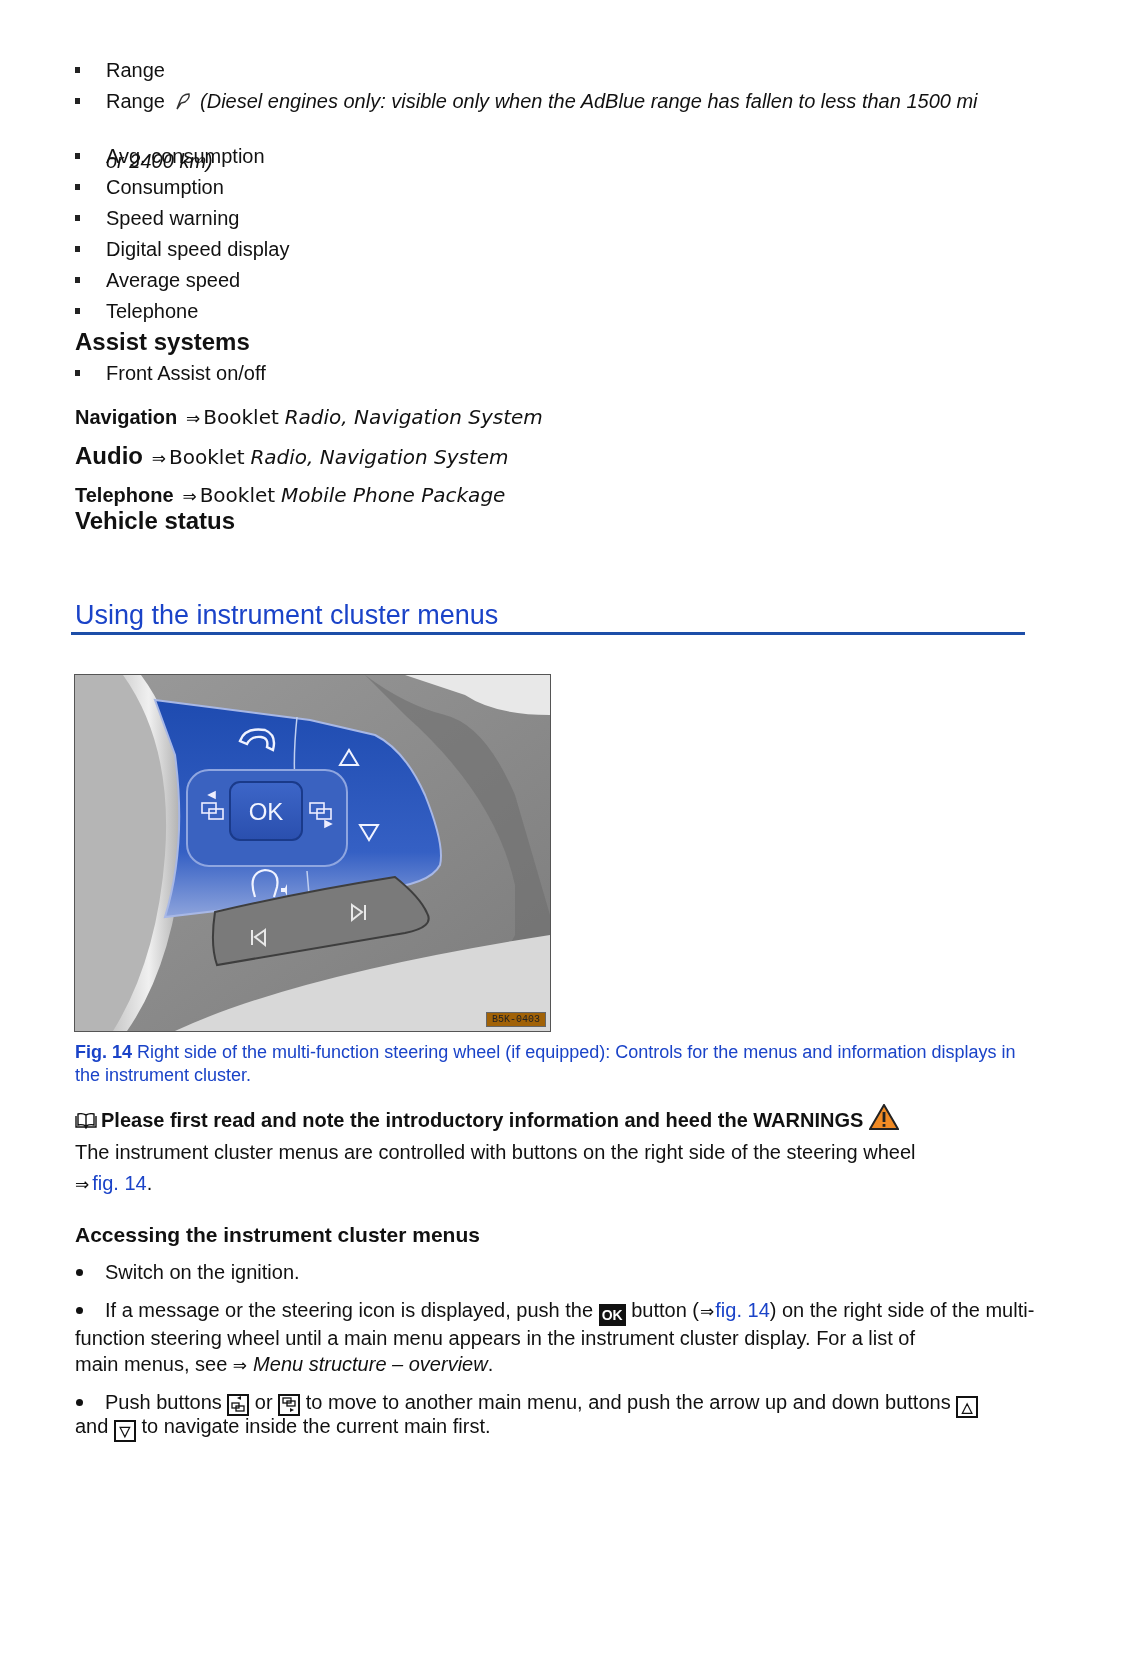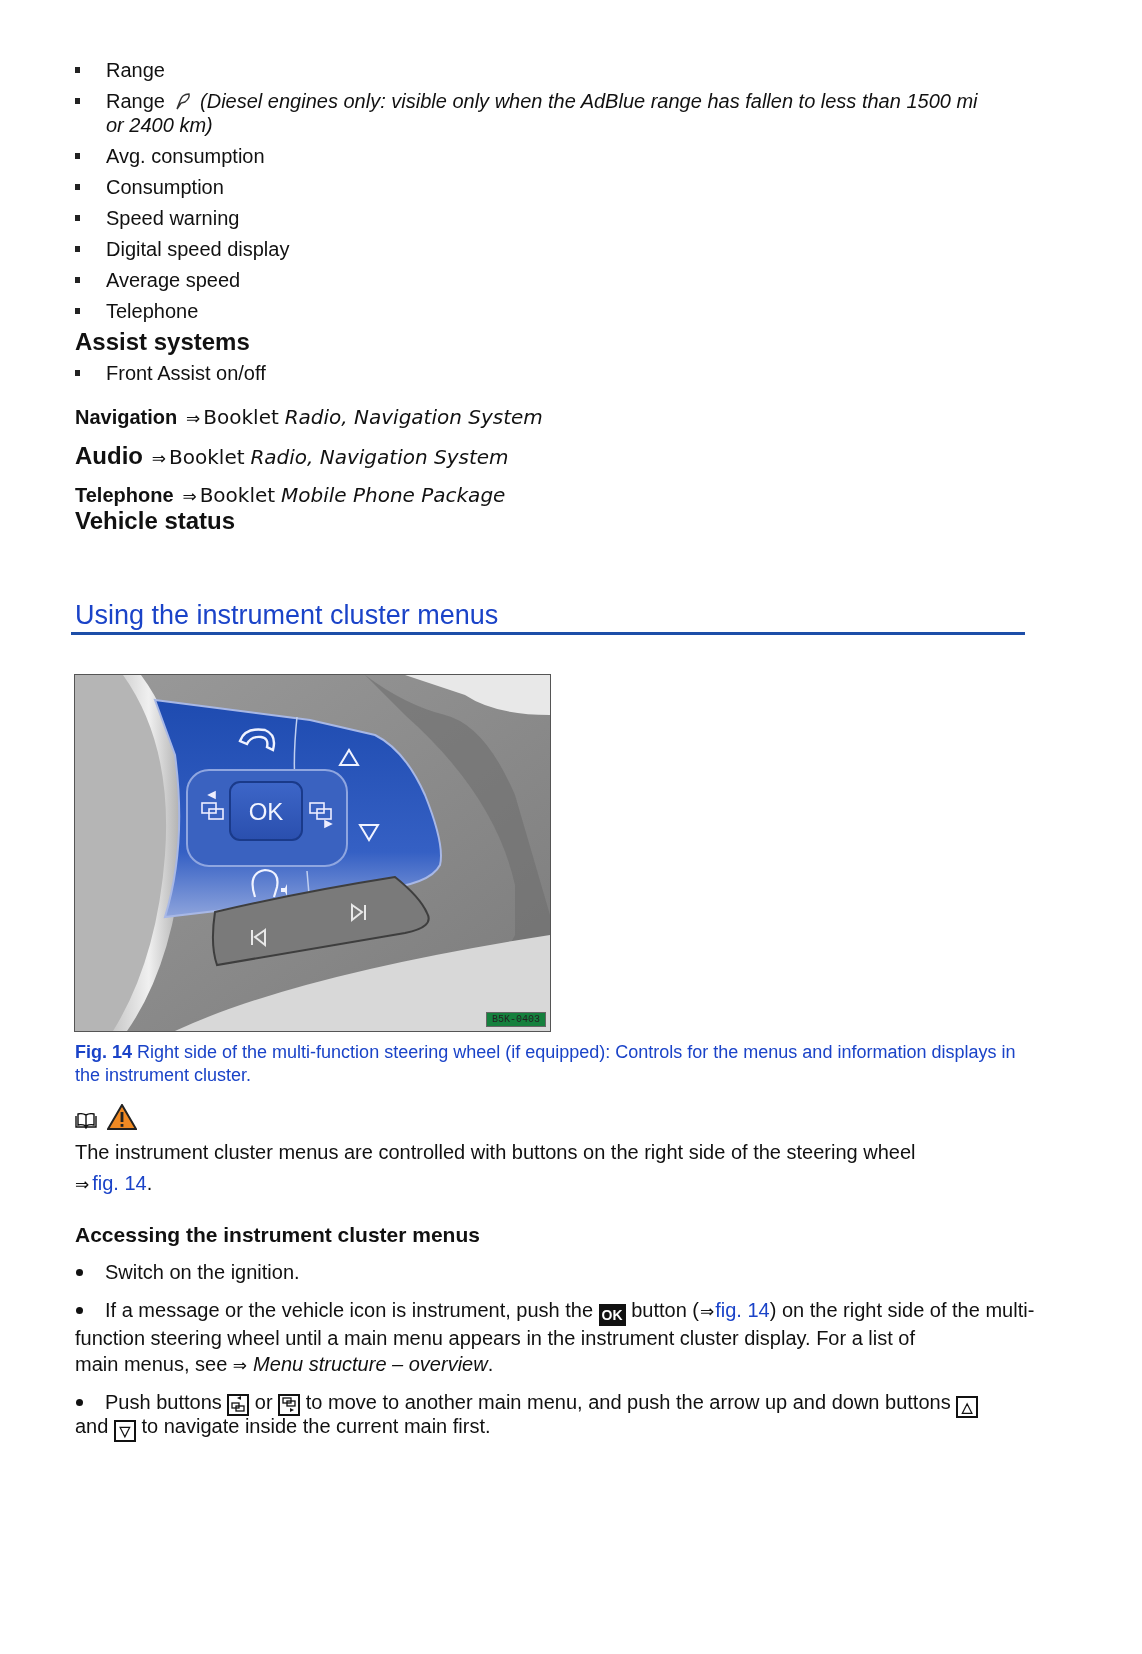--- a/index.html
+++ b/index.html
@@ -5,37 +5,37 @@
   html, body { margin: 0; padding: 0; background: #ffffff; }
   body {
     width: 1142px; height: 1654px; position: relative; overflow: hidden;
     font-family: "Liberation Sans", sans-serif; color: #111111;
   }
   .bullet-row { position: absolute; left: 75px; font-size: 20px; line-height: 24px; }
   .bullet-row .sq {
     position: absolute; left: 0; top: 9px; width: 5px; height: 6px; background: #222;
   }
   .bullet-row .txt { position: absolute; left: 31px; white-space: nowrap; }
-  .italic { font-style: italic; }
+  .italic { font-style: italic; margin-top: 36px; }
   .bold { font-weight: bold; }
   .subhead { position: absolute; left: 75px; font-size: 24px; font-weight: bold; line-height: 24px; white-space: nowrap; }
   .xref-line { position: absolute; left: 75px; font-size: 21px; line-height: 37px; white-space: nowrap; }
   .xref-line .sans2 { font-family: "DejaVu Sans", sans-serif; font-size: 20px; }
   .arrow { font-family: "DejaVu Sans", sans-serif; font-size: 17px; margin: 0 3px; }
   .section-title {
     position: absolute; left: 75px; top: 600px; font-size: 27px; font-weight: normal; color: #1a43c8;
     white-space: nowrap;
   }
   .section-rule { position: absolute; left: 71px; top: 632px; width: 954px; height: 3px; background: #1d4ea8; }
   .figure {
     position: absolute; left: 74px; top: 674px; width: 475px; height: 356px;
     border: 1px solid #555; background: #8a8a8a; overflow: hidden;
   }
   .fig-label {
-    position: absolute; right: 4px; bottom: 4px; background: #15803d; border: 1px solid #666;
+    position: absolute; right: 4px; bottom: 4px; background: #a16207; border: 1px solid #666;
     font-size: 10px; padding: 1px 5px; font-family: "Liberation Mono", monospace; color: #222;
   }
   .caption { position: absolute; left: 75px; top: 1041px; width: 950px; font-size: 18px; line-height: 23px; color: #1a43c8; }
   .caption b { font-weight: bold; }
   .para { position: absolute; left: 75px; font-size: 20px; line-height: 32px; width: 960px; }
   .link { color: #1a43c8; }
   .dot-row { position: absolute; left: 75px; width: 960px; font-size: 20px; line-height: 24px; }
   .dot-row .dot { display: inline-block; width: 7px; height: 7px; background: #111; border-radius: 50%; margin: 0 22px 3px 1px; vertical-align: middle; }
   .kbd {
     display: inline-block; border: 2px solid #111; font-size: 14px; line-height: 18px; height: 18px; min-width: 16px;
@@ -185,42 +185,42 @@
   <div class="fig-label">B5K-0403</div>
 </div>
 
 <div class="caption">
   <b>Fig. 14</b><span> Right side of the multi-function steering wheel (if equipped): Controls for the menus and information displays in the instrument cluster.</span>
 </div>
 
 <div class="para" style="top:1104px; font-weight:bold;">
   <svg class="book-icon" width="22" height="16" viewBox="0 0 22 16">
     <path d="M1 3 L1 14 L10 14 L11 15 L12 14 L21 14 L21 3 M3 1 L3 12 Q7 11 11 13 Q15 11 19 12 L19 1 Q15 0 11 2 Q7 0 3 1 Z M11 2 L11 13" fill="none" stroke="#111" stroke-width="1.4"></path>
-  </svg>
+  </svg><span>Please first read and note the introductory information and heed the WARNINGS</span>
   <svg class="warn-icon" width="30" height="26" viewBox="0 0 30 26">
     <polygon points="15,1 29,25 1,25" fill="#f08a24" stroke="#222" stroke-width="2"></polygon>
     <rect x="13.6" y="8" width="2.8" height="10" fill="#222"></rect>
     <rect x="13.6" y="20" width="2.8" height="2.8" fill="#222"></rect>
   </svg>
 </div>
 <div class="para" style="top:1136px">
   <span>The instrument cluster menus are controlled with buttons on the right side of the steering wheel</span>
 </div>
 <div class="para" style="top:1167px">
   <span class="arrow" style="margin-left:0">⇒</span><span class="link">fig. 14</span><span>.</span>
 </div>
 
 <div class="subhead" style="top:1223px; font-size:21px">Accessing the instrument cluster menus</div>
 
 <div class="dot-row" style="top:1260px">
   <span class="dot"></span><span>Switch on the ignition.</span>
 </div>
 
 <div class="dot-row" style="top:1298px">
-  <span class="dot"></span><span>If a message or the vehicle icon is instrument, push the </span><span class="kbd inv">OK</span><span> button (</span><span class="arrow" style="margin:0 1px">⇒</span><span class="link">fig. 14</span><span>) on the right side of the multi-function steering wheel until a main menu appears in the instrument cluster display. For a list of</span>
+  <span class="dot"></span><span>If a message or the steering icon is displayed, push the </span><span class="kbd inv">OK</span><span> button (</span><span class="arrow" style="margin:0 1px">⇒</span><span class="link">fig. 14</span><span>) on the right side of the multi-function steering wheel until a main menu appears in the instrument cluster display. For a list of</span>
 </div>
 <div class="dot-row" style="top:1352px">
   <span>main menus, see </span><span class="arrow" style="margin:0 6px 0 0">⇒</span><span class="italic">Menu structure – overview</span><span>.</span>
 </div>
 
 <div class="dot-row" style="top:1390px">
   <span class="dot"></span><span>Push buttons </span><span class="kbd"><svg width="16" height="16" viewBox="0 0 16 16">
         <polygon points="7,2 11,0 11,4" fill="#111"></polygon>
         <rect x="2" y="7" width="7" height="5" fill="none" stroke="#111" stroke-width="1.3"></rect>
         <rect x="6" y="10" width="8" height="5" fill="none" stroke="#111" stroke-width="1.3"></rect>

